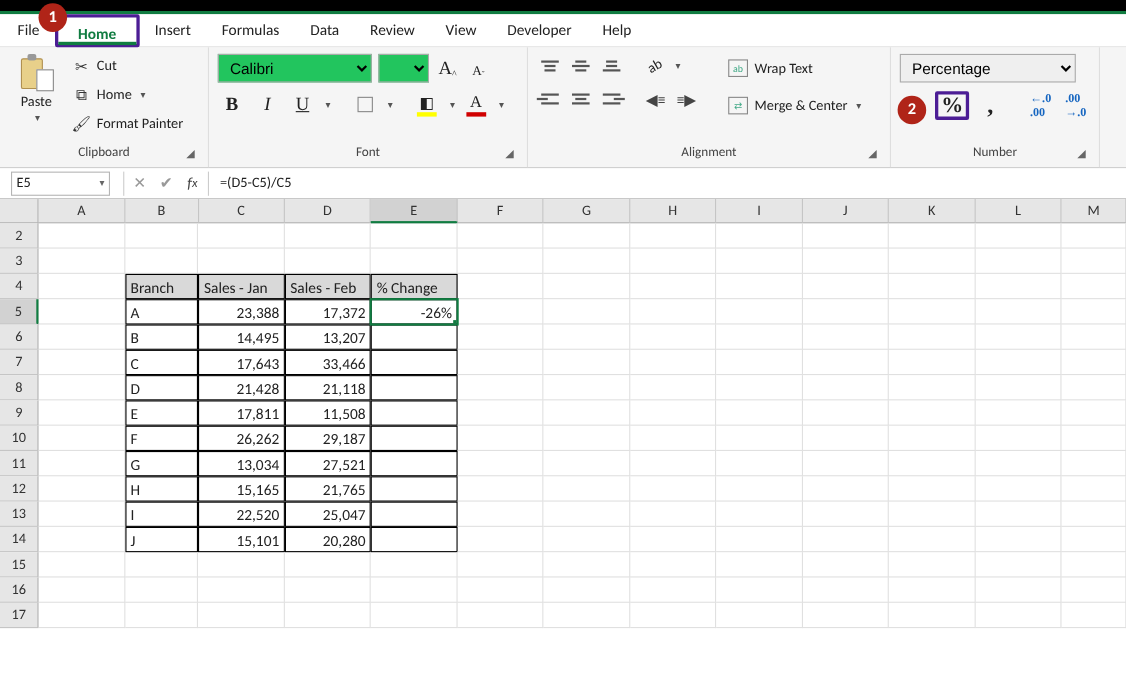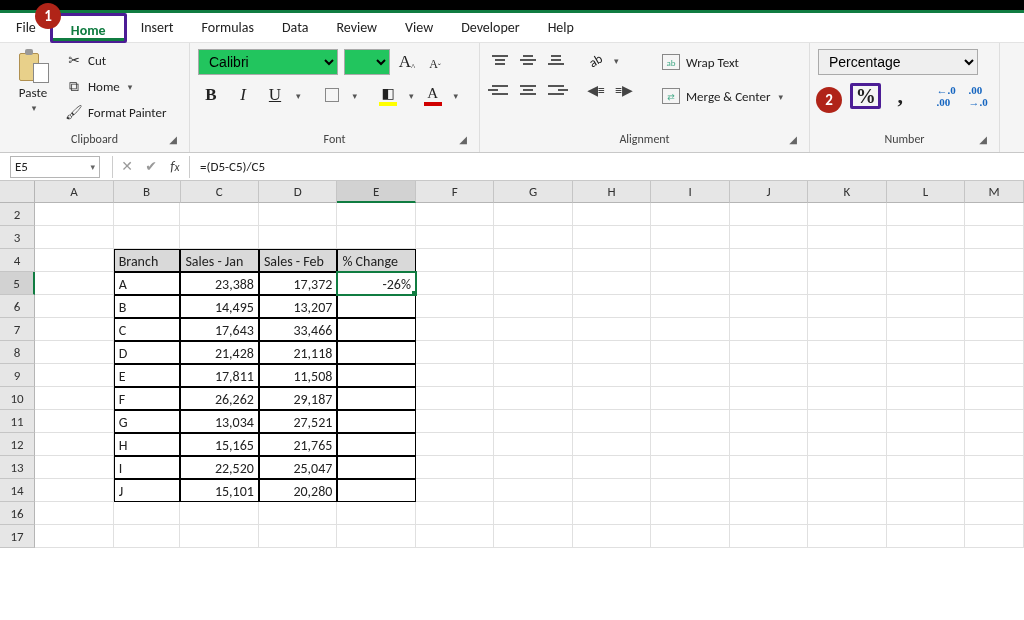--- a/index.html
+++ b/index.html
@@ -638,45 +638,61 @@
         <div class="cell cF txtL"></div>
         <div class="cell cG txtL"></div>
         <div class="cell cH txtL"></div>
         <div class="cell cI txtL"></div>
         <div class="cell cJ txtL"></div>
         <div class="cell cK txtL"></div>
         <div class="cell cL txtL"></div>
         <div class="cell cM txtL"></div>
       </div>
       <div class="row">
-        <div class="rh">16</div>
+        <div class="rh">15</div>
         <div class="cell cA txtL"></div>
         <div class="cell cB txtL"></div>
         <div class="cell cC txtL"></div>
         <div class="cell cD txtL"></div>
         <div class="cell cE txtL"></div>
         <div class="cell cF txtL"></div>
         <div class="cell cG txtL"></div>
         <div class="cell cH txtL"></div>
         <div class="cell cI txtL"></div>
         <div class="cell cJ txtL"></div>
         <div class="cell cK txtL"></div>
         <div class="cell cL txtL"></div>
         <div class="cell cM txtL"></div>
       </div>
       <div class="row">
-        <div class="rh">17</div>
+        <div class="rh">16</div>
         <div class="cell cA txtL"></div>
         <div class="cell cB txtL"></div>
         <div class="cell cC txtL"></div>
         <div class="cell cD txtL"></div>
         <div class="cell cE txtL"></div>
         <div class="cell cF txtL"></div>
         <div class="cell cG txtL"></div>
         <div class="cell cH txtL"></div>
         <div class="cell cI txtL"></div>
         <div class="cell cJ txtL"></div>
         <div class="cell cK txtL"></div>
         <div class="cell cL txtL"></div>
         <div class="cell cM txtL"></div>
       </div>
+      <div class="row">
+        <div class="rh">17</div>
+        <div class="cell cA txtL"></div>
+        <div class="cell cB txtL"></div>
+        <div class="cell cC txtL"></div>
+        <div class="cell cD txtL"></div>
+        <div class="cell cE txtL"></div>
+        <div class="cell cF txtL"></div>
+        <div class="cell cG txtL"></div>
+        <div class="cell cH txtL"></div>
+        <div class="cell cI txtL"></div>
+        <div class="cell cJ txtL"></div>
+        <div class="cell cK txtL"></div>
+        <div class="cell cL txtL"></div>
+        <div class="cell cM txtL"></div>
+      </div>
     </div>
 </div>
 
 </body></html>

